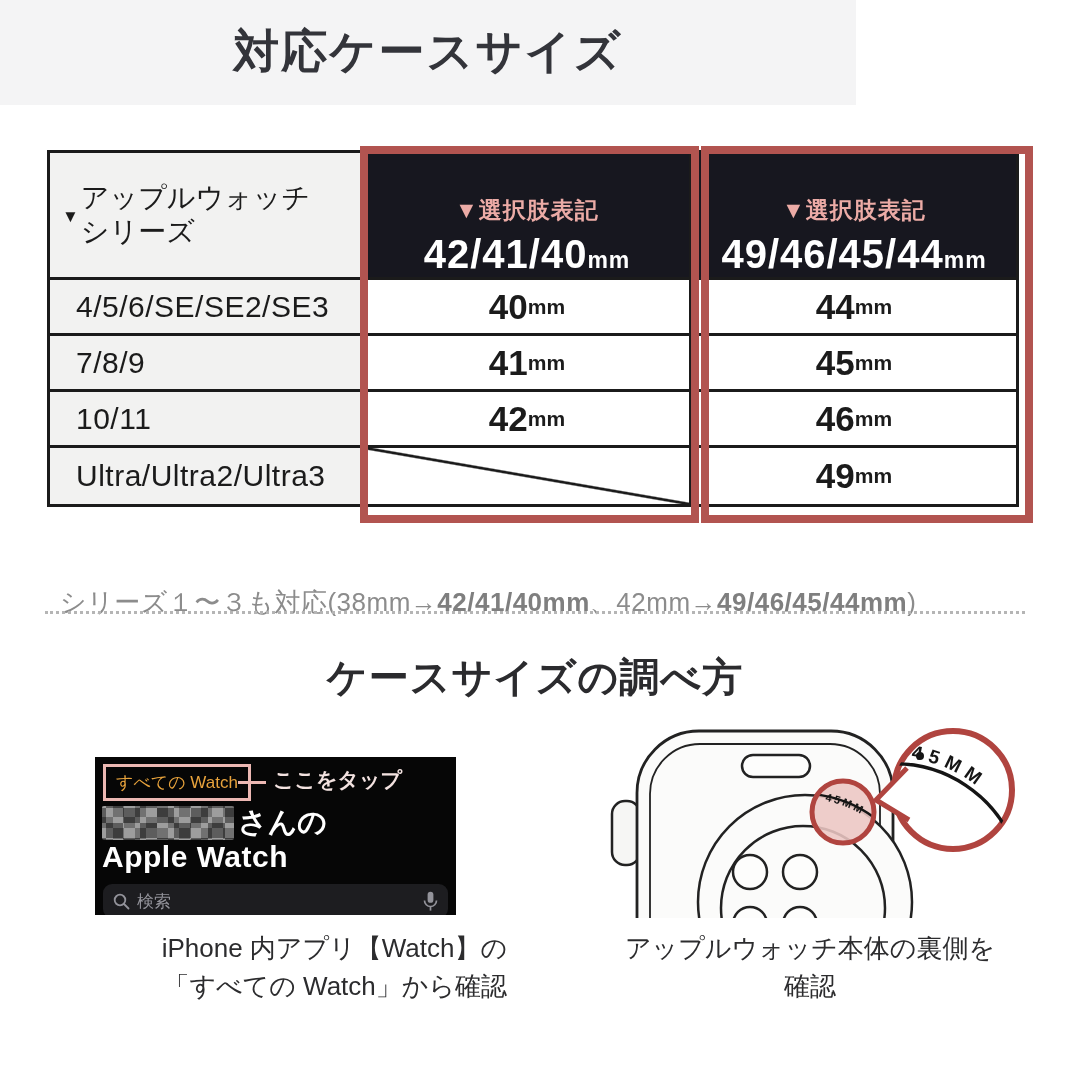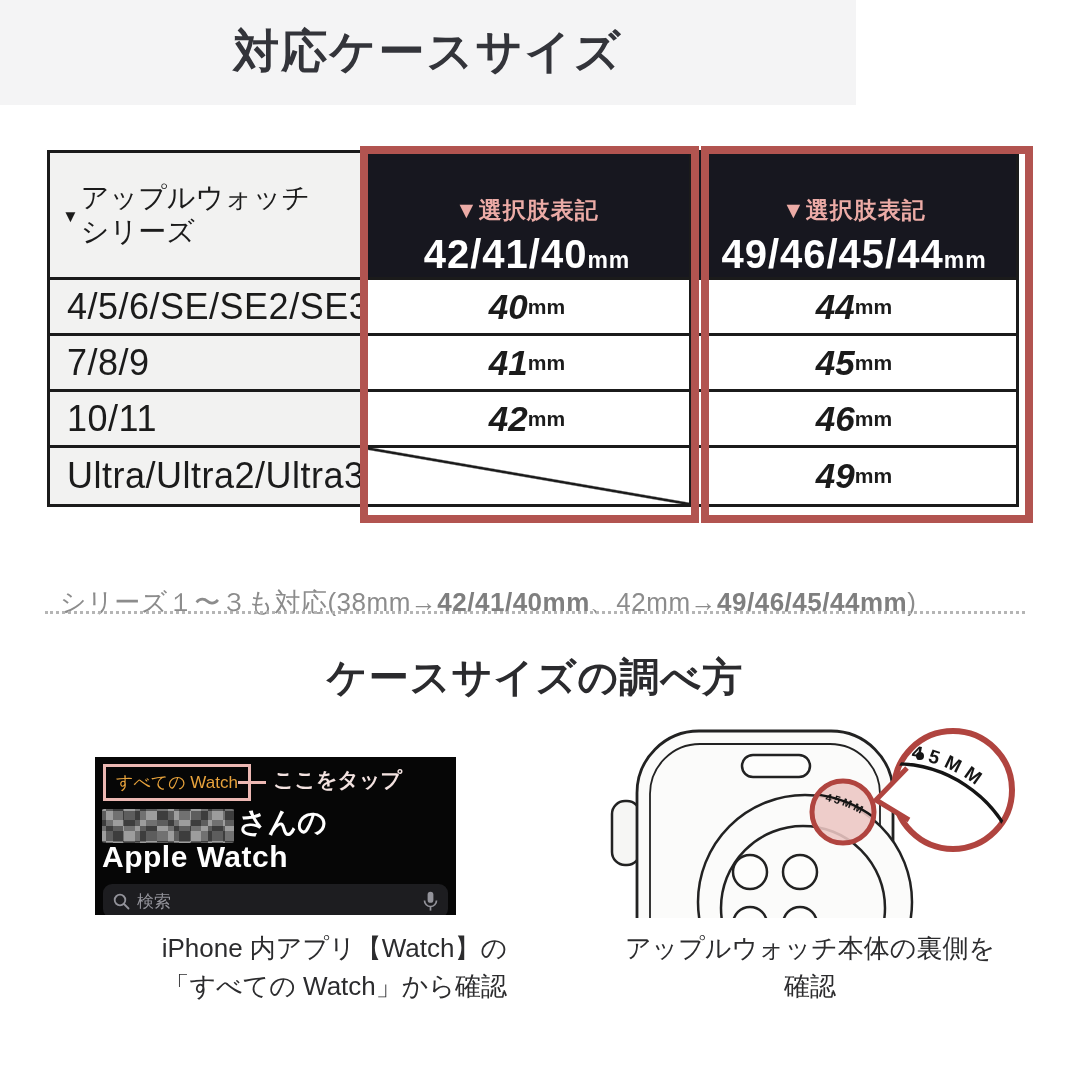--- a/index.html
+++ b/index.html
@@ -18,23 +18,23 @@
   .cell { border-right:3px solid #1b1b1b; border-bottom:3px solid #1b1b1b; display:flex; align-items:center; }
   .cell.last-col { border-right:none; }
   .cell.last-row { border-bottom:none; }
   .hdr-series { background:#f2f2f1; padding-left:12px; }
   .hdr-series .tri { font-size:17px; color:#1b1b1b; margin-right:2px; transform:translateY(2px); }
   .hdr-series .lines { font-size:28px; line-height:34px; color:#1b1b1b; font-weight:500; }
   .hdr-dark { background:#17171f; flex-direction:column; justify-content:flex-end; }
   .hdr-dark .tag { font-size:23px; font-weight:700; color:#ecaba6; letter-spacing:1px; }
   .hdr-dark .bigsize { margin-top:6px; color:#fff; font-weight:700; font-size:40px; letter-spacing:1px; }
   .hdr-dark .bigsize .unit { font-size:23px; }
-  .row-label { background:#f2f2f1; padding-left:17px; font-size:36px; color:#1b1b1b; letter-spacing:.5px; }
+  .row-label { background:#f2f2f1; padding-left:26px; font-size:30px; color:#1b1b1b; letter-spacing:.5px; }
   .num-cell { justify-content:center; background:#fff; font-weight:700; color:#1b1b1b; }
-  .num-cell .num { font-size:35px;font-style:italic; }
+  .num-cell .num { font-size:35px; }
   .num-cell .unit { font-size:21px; font-weight:700; }
   .diag-cell { background-image:linear-gradient(to right top,
       transparent calc(50% - 2px), #1b1b1b calc(50% - .7px),
       #1b1b1b calc(50% + .7px), transparent calc(50% + 2px)); }
   .red-frame { position:absolute; border:8px solid #b25450; pointer-events:none; z-index:5; }
   .frame-a { left:360px; top:146px; width:339px; height:377px; }
   .frame-b { left:701px; top:146px; width:332px; height:377px; }
 
   
   .note { position:absolute; left:60px; top:541px; width:1000px; font-size:26px; color:#8c8c8c;
@@ -43,21 +43,21 @@
   .dotted-divider { position:absolute; left:45px; top:611px; width:980px; border-top:3px dotted #b5b5b5; }
   .section2-title { position:absolute; left:0; top:650px; width:1070px; text-align:center;
                     font-size:40px; font-weight:700; color:#2b2b2e; letter-spacing:1px; }
 
   
   .phone { position:absolute; left:95px; top:757px; width:361px; height:158px; background:#060606; overflow:hidden; }
   .tap-box { position:absolute; left:8px; top:7px; border:3px solid #ecb8b3; padding:4px 10px;
              font-size:17px; color:#e8a33c; white-space:nowrap; }
   .tap-line { position:absolute; left:143px; top:24px; width:28px; height:3px; background:#ecb8b3; }
   .tap-text { position:absolute; left:178px; top:9px; font-size:21px; font-weight:700; color:#f3e2e0; white-space:nowrap; }
-  .owner-row { position:absolute; left:7px; top:46px; display:flex; align-items:flex-end; }
+  .owner-row { position:absolute; left:7px; top:46px; display:flex; align-items:center; }
   .mosaic { width:132px; height:34px; border-radius:2px;
             background:repeating-conic-gradient(#5d5d5d 0% 25%, #8f8f8f 0% 50%) 0 0/22px 22px, #777; }
   .mosaic-overlay { width:100%; height:100%;
             background:repeating-conic-gradient(rgba(0,0,0,.35) 0% 25%, rgba(255,255,255,.12) 0% 50%) 4px 2px/34px 30px; }
   .owner-suffix { font-size:29px; font-weight:700; color:#fff; margin-left:4px; }
   .device-name { position:absolute; left:7px; top:83px; font-size:30px; font-weight:700; color:#fff; letter-spacing:.5px; }
   .search-bar { position:absolute; left:8px; top:127px; width:345px; height:34px; border-radius:9px;
                 background:#1d1d20; display:flex; align-items:center; padding:3px 10px; }
   .search-bar .ph { font-size:17px; color:#93939a; margin-left:7px; flex:1; }
 

